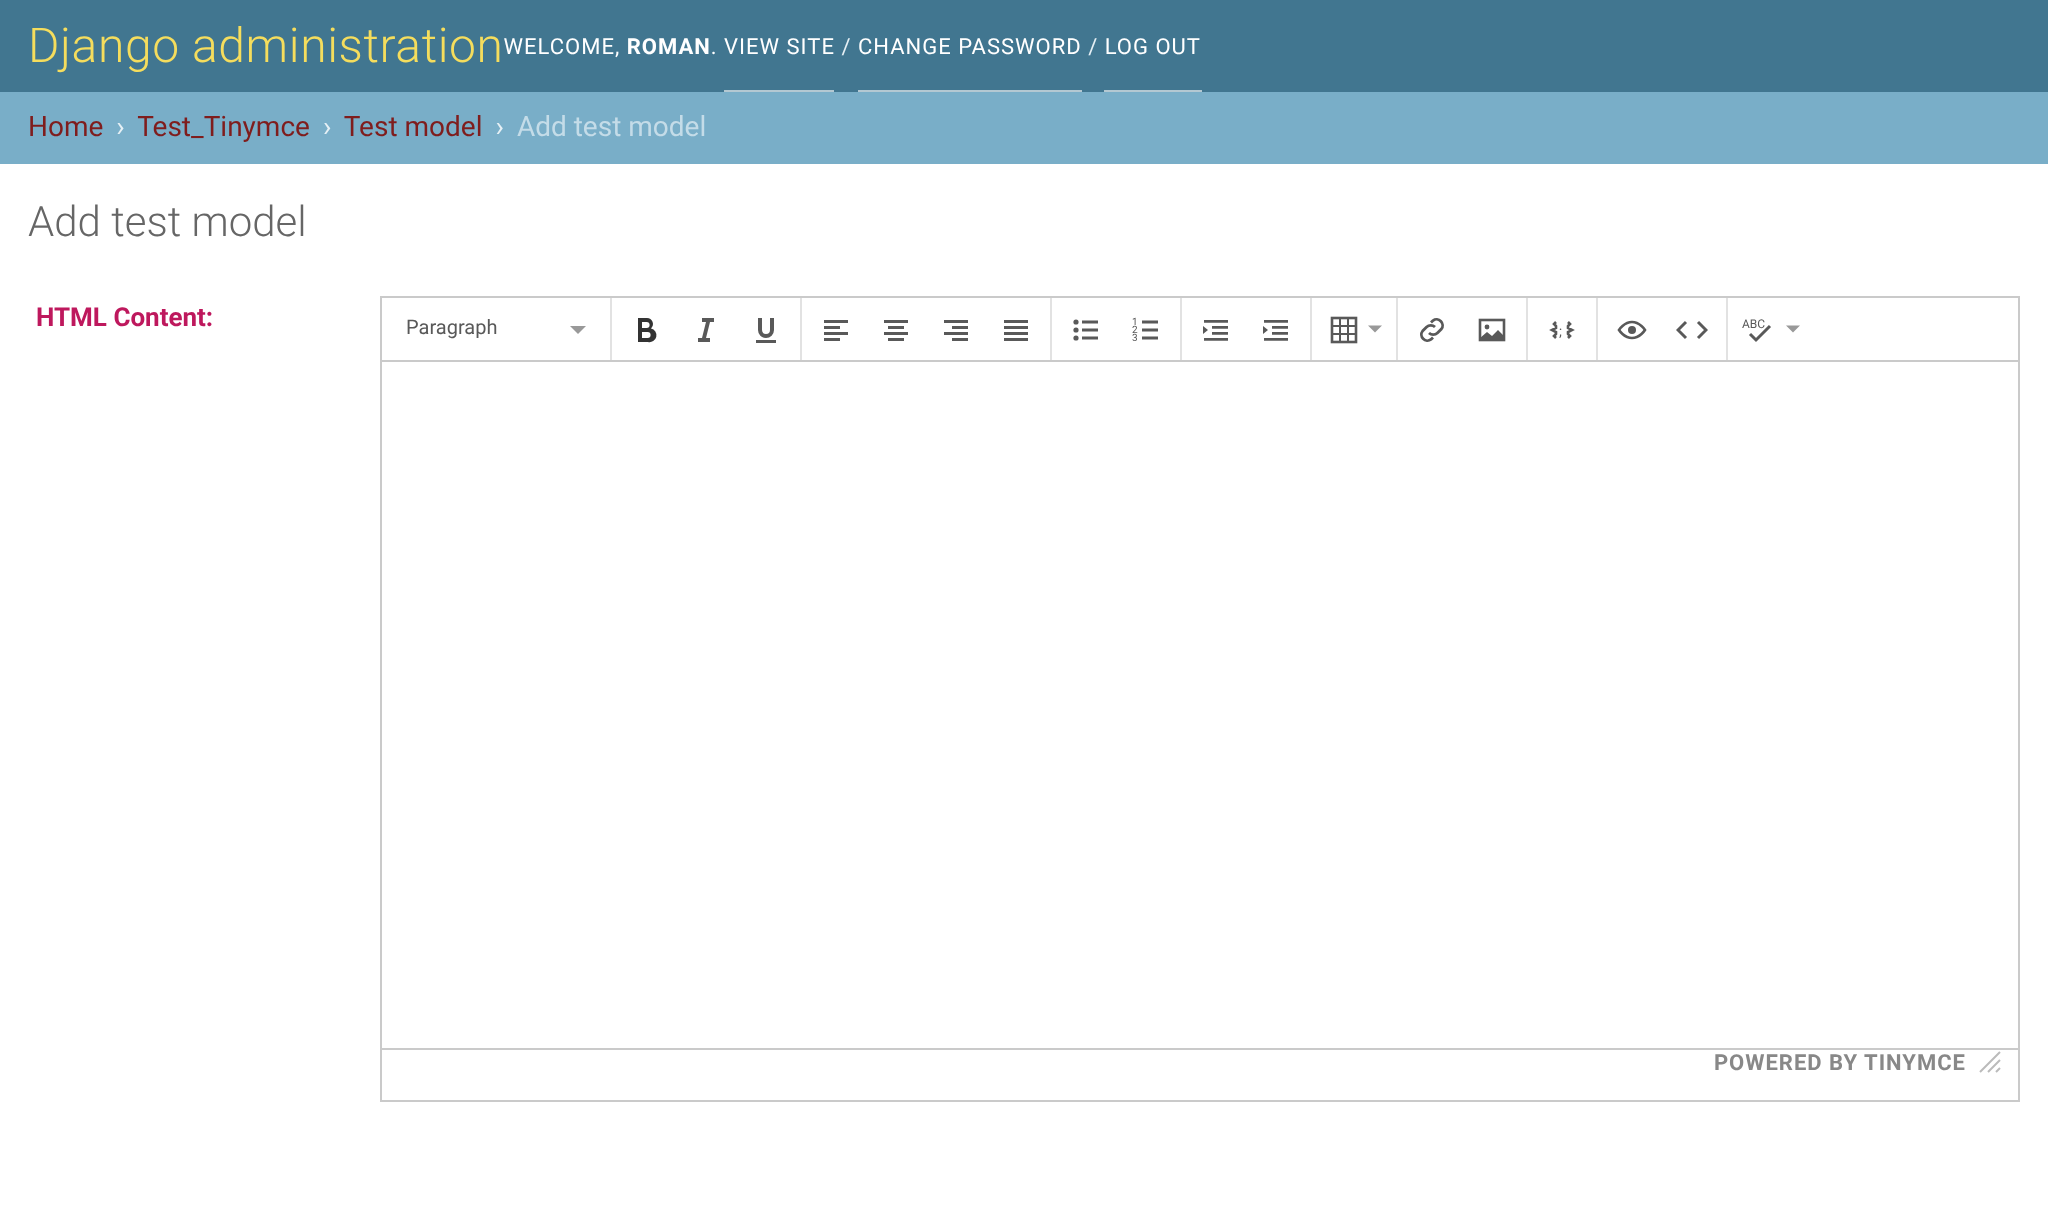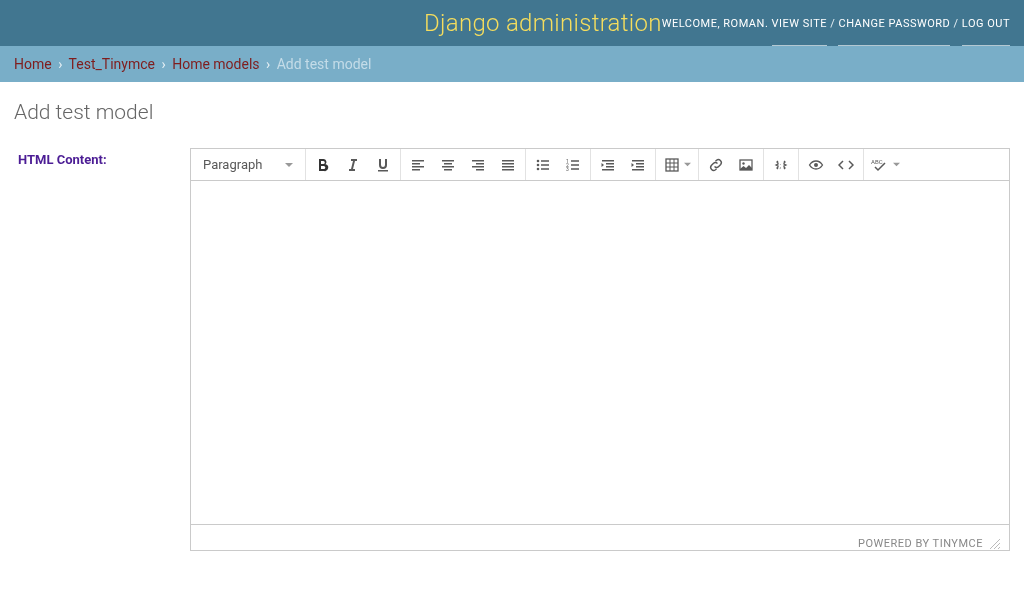--- a/index.html
+++ b/index.html
@@ -1,51 +1,51 @@
 <!DOCTYPE html>
 <html><head>
 <meta charset="utf-8">
 <style>
 * { box-sizing: border-box; margin: 0; padding: 0; }
 body { font-family: "Roboto", "Lucida Grande", Verdana, Arial, sans-serif; font-size: 13px; color: #333; background: #fff; }
 a { text-decoration: none; }
 
 
-.header { background: #417690; height: 46px; display: flex; align-items: center; justify-content: flex-end; padding: 0 14px; }
+.header { background: #417690; height: 46px; display: flex; align-items: center; justify-content: flex-start; padding: 0 14px; }
 .branding { color: #f5dd5d; font-size: 24px; font-weight: 300; letter-spacing: 0.3px; }
 .userlinks { color: #fff; font-size: 11px; letter-spacing: 0.5px; text-transform: uppercase; }
 .userlinks a { color: #fff; border-bottom: 1px solid rgba(255,255,255,0.6); padding-bottom: 15px; }
 .userlinks .sep { color: #e6f0f5; }
-.userlinks .username { font-weight: normal; margin-top: 37px; }
+.userlinks .username { font-weight: bold; margin-top: 37px; }
 
 
 .breadcrumb { background: #79aec8; color: #c4dce8; padding: 10px 14px; font-size: 14px; }
 .breadcrumb a { color: #7f1d1d; }
 .breadcrumb .crumbsep { color: #e6f0f5; padding: 0 3px; }
 .breadcrumb .final { color: #c4dce8; }
 
 
 .content { padding: 18px 14px 20px 14px; }
 .page-title { font-size: 21px; color: #666; font-weight: 300; margin-bottom: 24px; }
 
 .form-row { display: flex; align-items: flex-start; }
-.field-label { width: 176px; font-weight: bold; font-size: 13px; color: #4c1d95; padding-top: 4px; padding-left: 4px; }
+.field-label { width: 176px; font-weight: bold; font-size: 13px; color: #be185d; padding-top: 4px; padding-left: 4px; }
 .field-body { flex: 1; }
 
 
 .editor-wrap { border: 1px solid #cacaca; background: #fff; width: 100%; }
 .toolbar { border-bottom: 1px solid #cacaca; background: #fff; display: flex; height: 32px; }
 .tb-group { display: flex; align-items: center; border-right: 1px solid #e2e2e2; padding: 0 2px; }
 .tb-btn { width: 30px; height: 30px; display: flex; align-items: center; justify-content: center; color: #595959; cursor: pointer; position: relative; }
 .tb-btn.wider { width: 38px; }
 .tb-btn svg { display: block; }
-.format-select { display: flex; align-items: center; justify-content: space-between; padding: 0 10px; width: 110px; height: 30px; cursor: pointer; color: #595959; font-size: 13px; }
+.format-select { display: flex; align-items: center; justify-content: space-between; padding: 0 10px; width: 110px; height: 30px; cursor: pointer; color: #595959; font-size: 10px; }
 .chev { margin-left: 4px; }
 .editor-body { height: 343px; background: #fff; cursor: text; }
-.editor-status { border-top: 1px solid #cacaca; height: 26px; display: flex; align-items: flex-end; justify-content: flex-end; padding: 0 8px; font-size: 11px; color: #888; letter-spacing: 0.5px; }
+.editor-status { border-top: 1px solid #cacaca; height: 26px; display: flex; align-items: flex-start; justify-content: flex-end; padding: 0 8px; font-size: 11px; color: #888; letter-spacing: 0.5px; font-weight: bold; }
 .resize-handle { width: 12px; height: 12px; margin-left: 6px; }
 </style>
 </head>
 <body>
 
 <div class="header">
   <div class="branding">Django administration</div>
   <div class="userlinks">
     <span>WELCOME,</span>
     <span class="username">ROMAN</span><span>.</span>
@@ -55,21 +55,21 @@
     <span class="sep"> / </span>
     <a href="#">LOG OUT</a>
   </div>
 </div>
 
 <div class="breadcrumb">
   <a href="#">Home</a>
   <span class="crumbsep">›</span>
   <a href="#">Test_Tinymce</a>
   <span class="crumbsep">›</span>
-  <a href="#">Home models</a>
+  <a href="#">Test model</a>
   <span class="crumbsep">›</span>
   <span class="final">Add test model</span>
 </div>
 
 <div class="content">
   <h1 class="page-title">Add test model</h1>
 
   <div class="form-row">
     <div class="field-label">HTML Content:</div>
     <div class="field-body">

